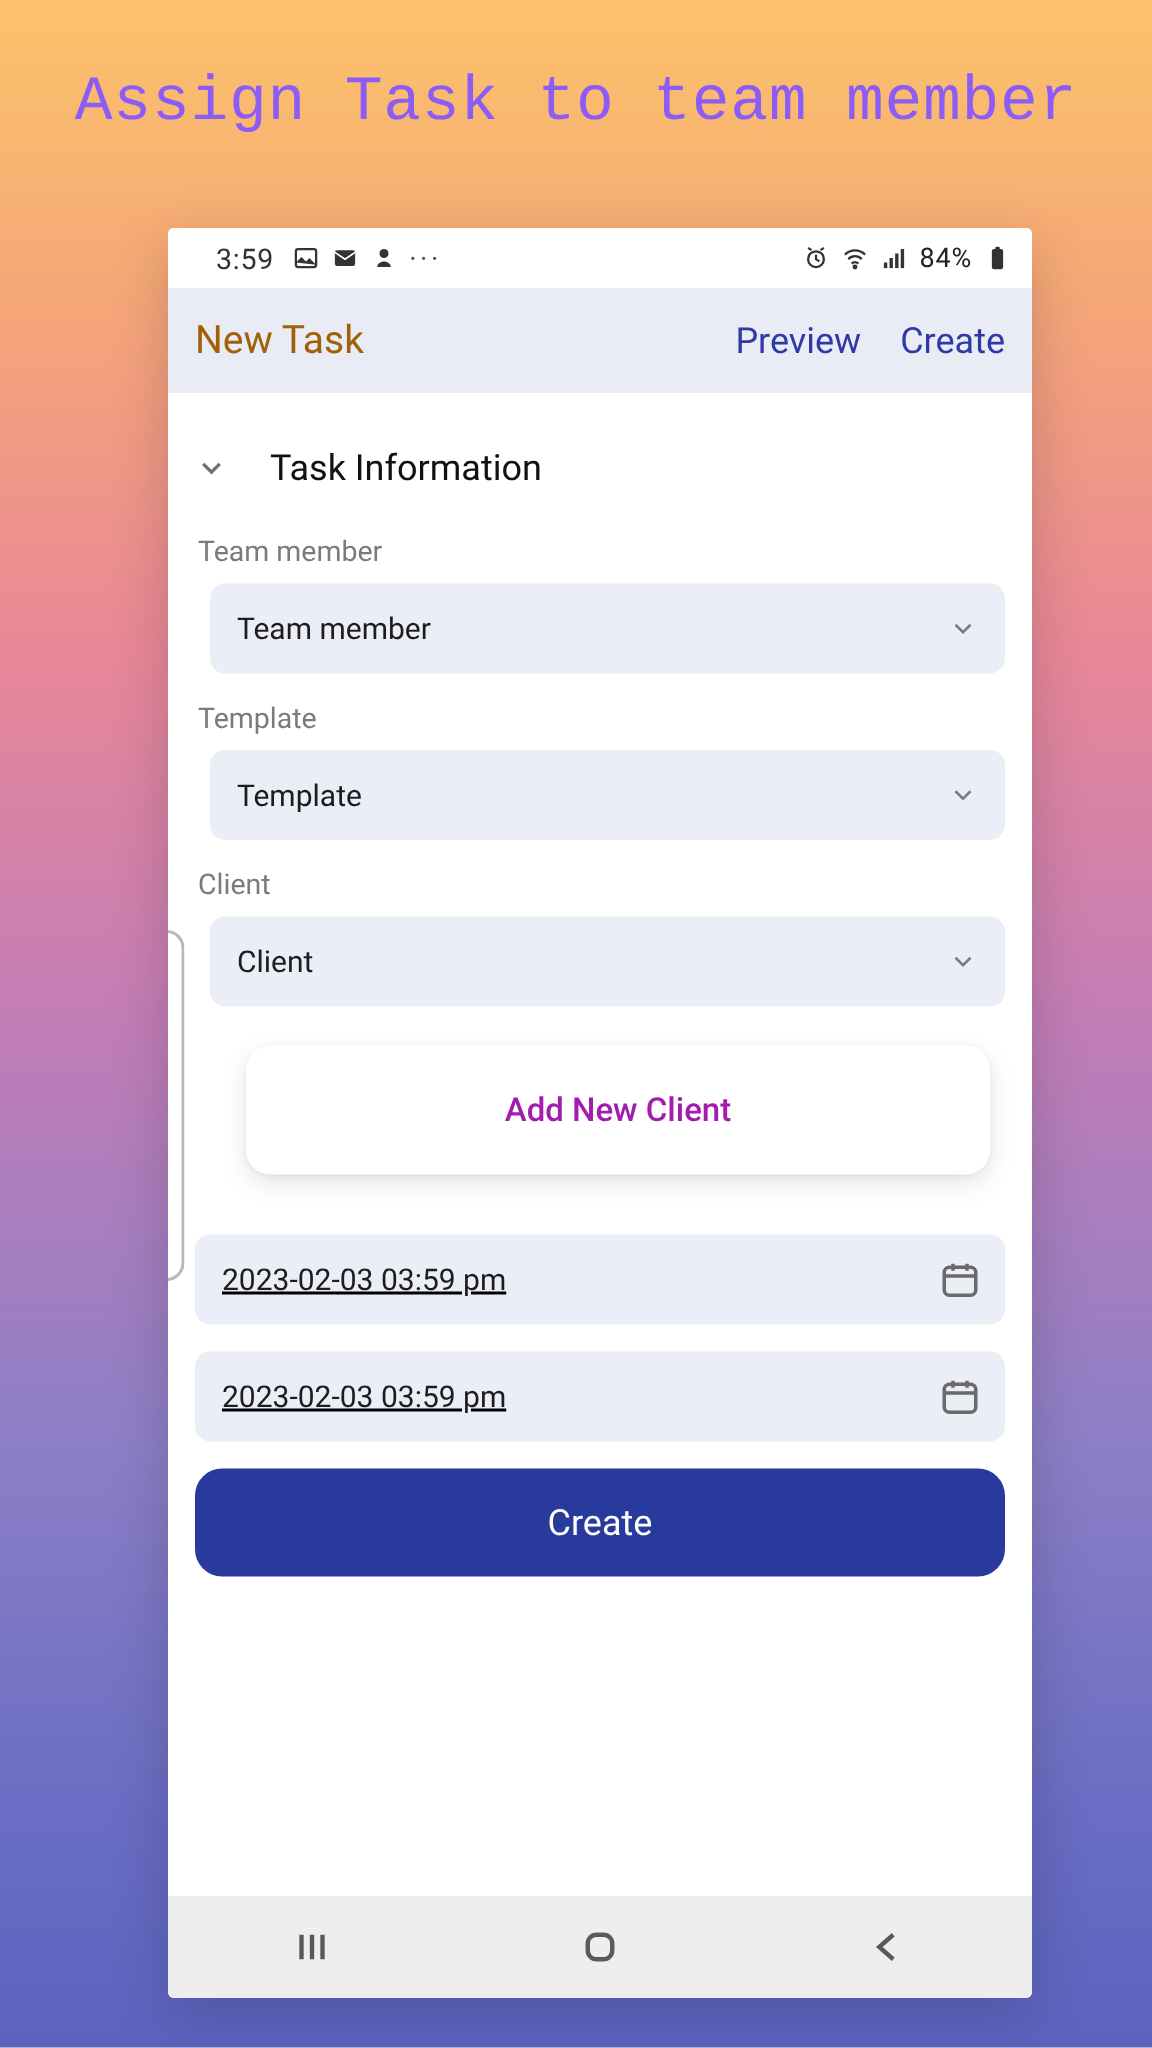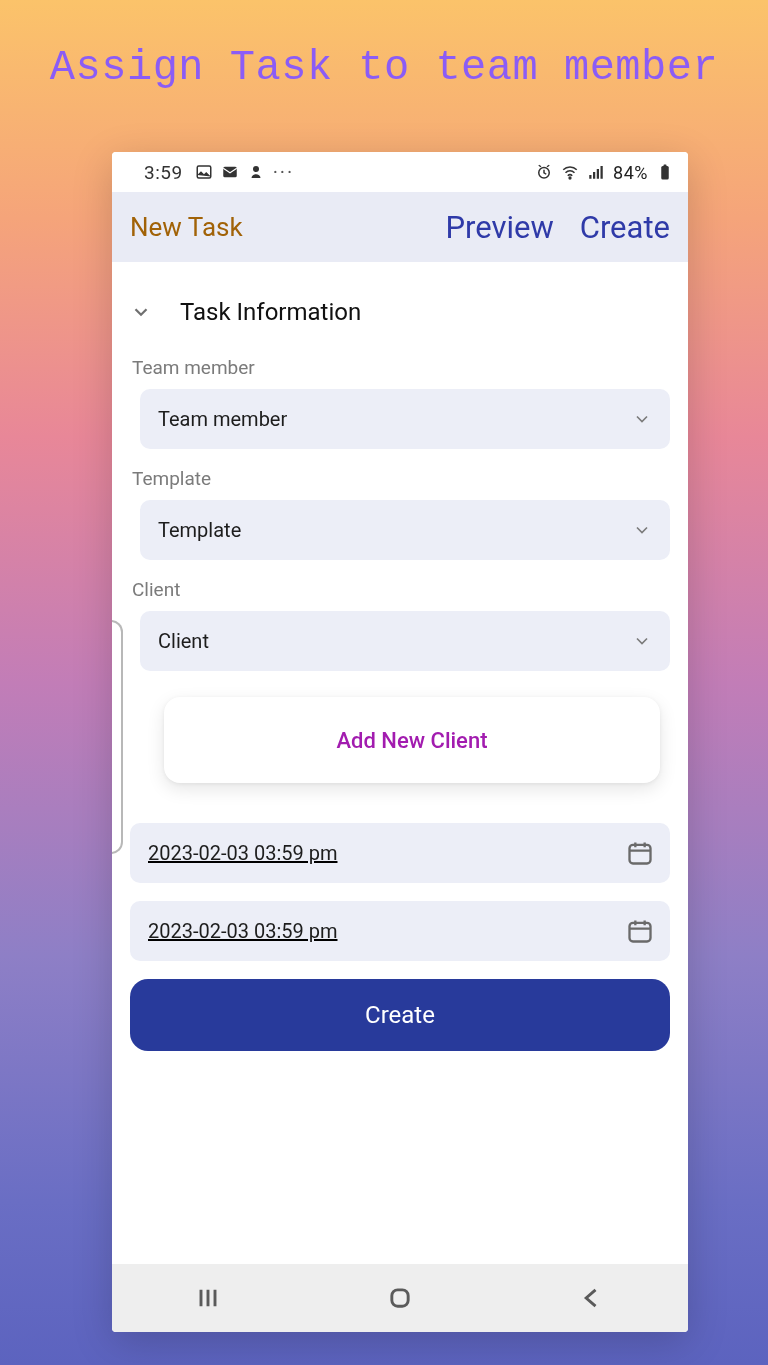--- a/index.html
+++ b/index.html
@@ -64,21 +64,21 @@
   .app-header {
     background: #e9ebf5;
     height: 70px;
     display: flex;
     align-items: center;
     padding: 0 18px;
   }
   .app-header .title { font-size: 26px; color: #a16207; flex: 1; }
   .app-header .action {
     color: #2f3aa8;
-    font-size: 31px;
+    font-size: 24px;
     margin-left: 26px;
     cursor: pointer;
   }
 
   
   .content {
     flex: 1 1 auto;
     background: #fff;
     padding: 18px 18px 0 18px;
     overflow: hidden;

